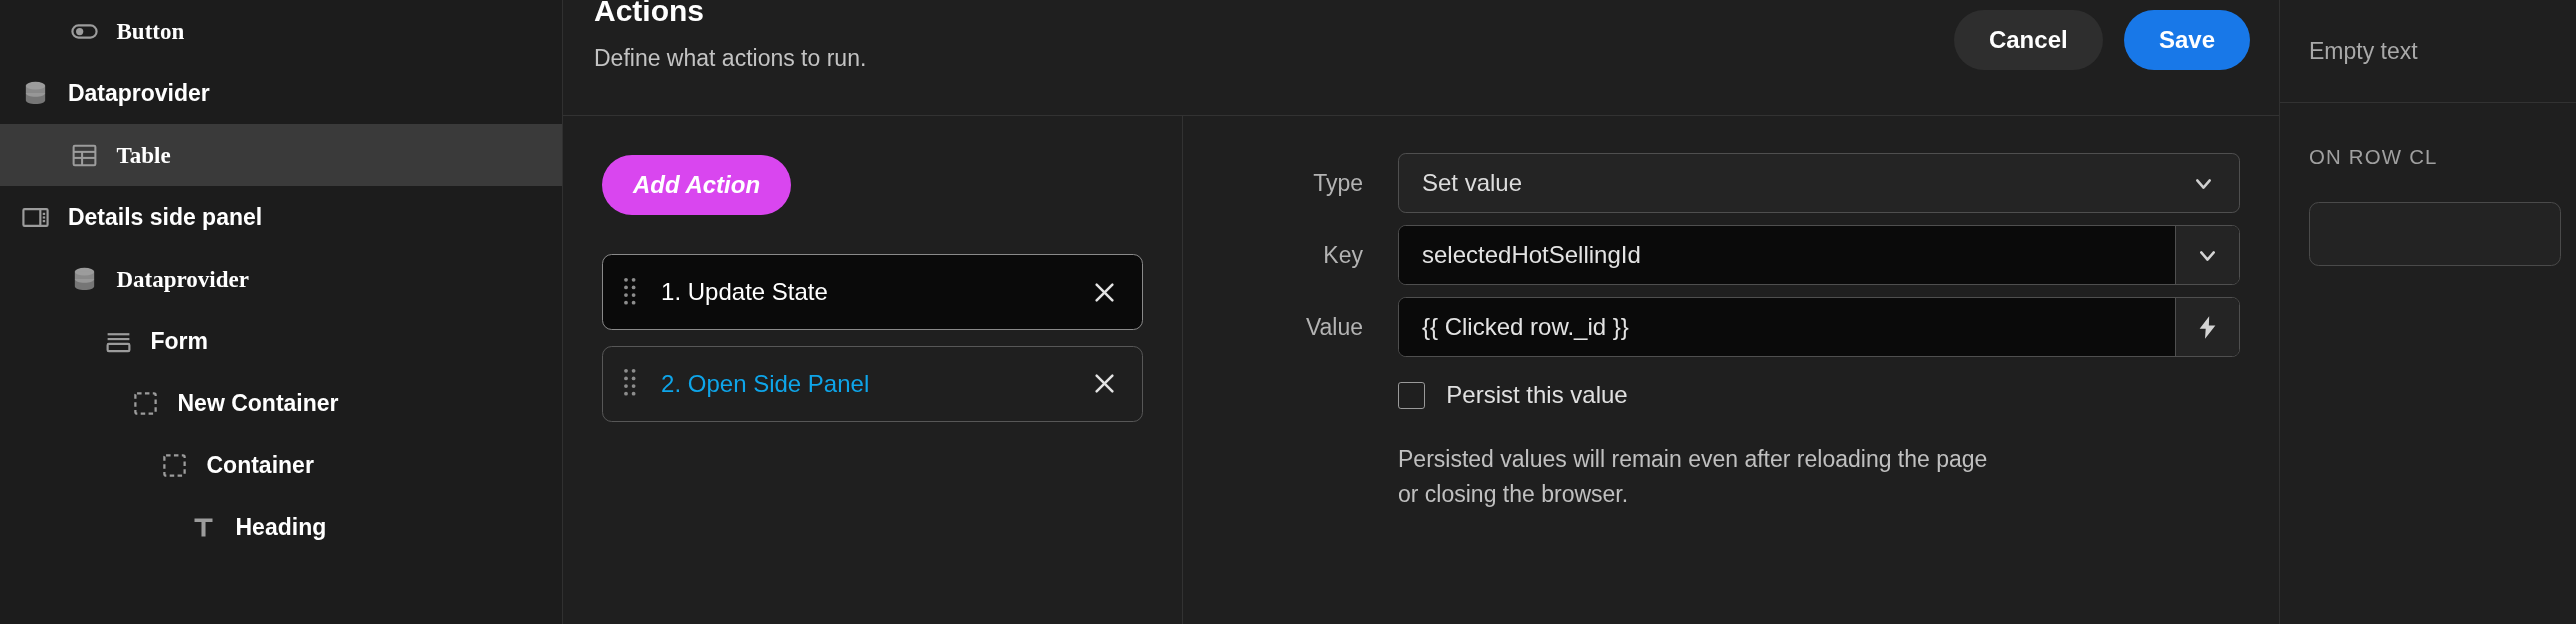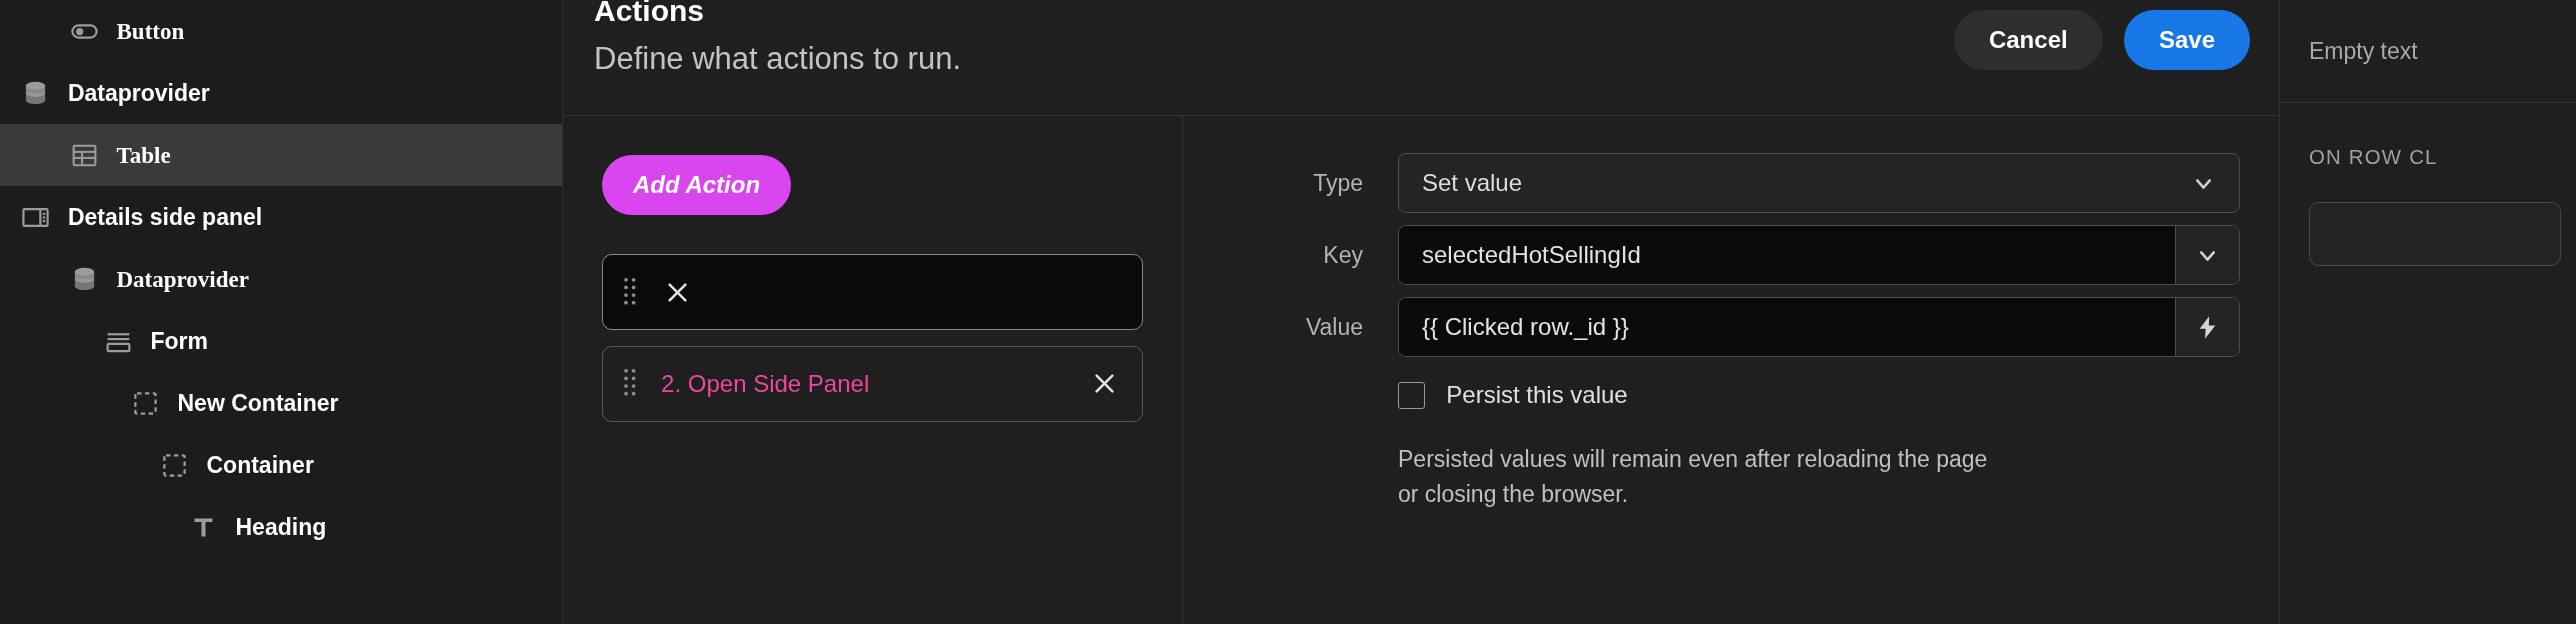--- a/index.html
+++ b/index.html
@@ -80,21 +80,21 @@
   }
   .modal-header-text { padding-top: 0px; }
   .modal-title {
     font-size: 30px;
     font-weight: bold;
     color: #ffffff;
     line-height: 33px;
     margin-top: -5.8px;
   }
   .modal-subtitle {
-    font-size: 31px;
+    font-size: 23px;
     color: #c3c3c3;
     line-height: 27px;
     margin-top: 17.4px;
   }
   .modal-header-buttons {
     display: flex;
     align-items: center;
     gap: 21.3px;
     padding-top: 9.7px;
   }
@@ -160,21 +160,21 @@
     width: 19.4px;
     flex: 0 0 19.4px;
     display: flex;
     align-items: center;
     justify-content: center;
     margin-right: 21.3px;
   }
   .action-name {
     flex: 1 1 auto;
     font-size: 24px;
-    color: #ec4899;
+    color: #0ea5e9;
     font-weight: normal;
   }
   .action-item.active .action-name { color: #ffffff; }
   .action-close {
     width: 33px;
     height: 33px;
     flex: 0 0 33px;
     display: flex;
     align-items: center;
     justify-content: center;
@@ -456,20 +456,21 @@
                 <circle cx="2" cy="3" r="1.5"></circle>
                   <circle cx="8" cy="3" r="1.5"></circle>
                 <circle cx="2" cy="9" r="1.5"></circle>
                   <circle cx="8" cy="9" r="1.5"></circle>
                 <circle cx="2" cy="15" r="1.5"></circle>
                   <circle cx="8" cy="15" r="1.5"></circle>
                 <circle cx="2" cy="21" r="1.5"></circle>
                   <circle cx="8" cy="21" r="1.5"></circle>
               </svg>
             </span>
+            <span class="action-name">1. Update State</span>
             <span class="action-close">
               <svg width="27" height="27" viewBox="0 0 24 24" fill="none" stroke="currentColor" stroke-width="2.2" stroke-linecap="round">
                 <line x1="5" y1="5" x2="19" y2="19"></line>
                   <line x1="19" y1="5" x2="5" y2="19"></line>
               </svg>
             </span>
           </div>
 
           <div class="action-item">
             <span class="drag-handle">

